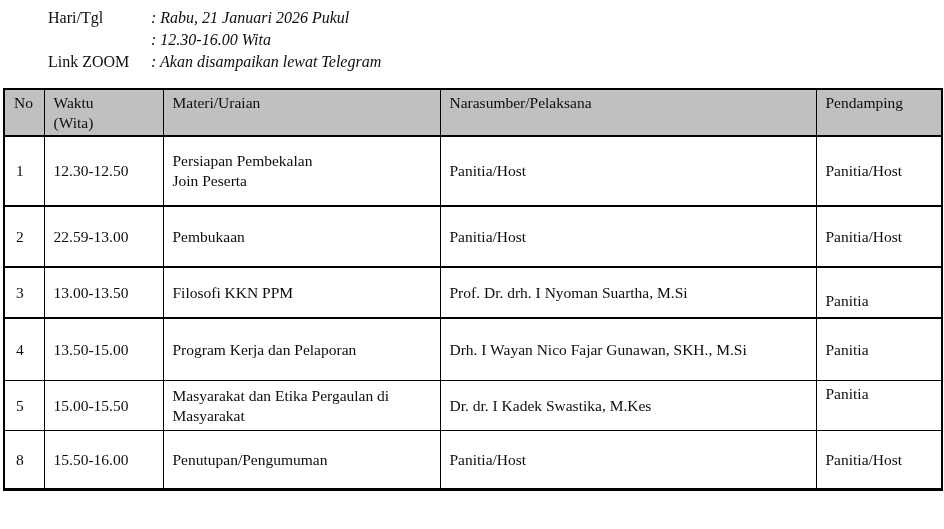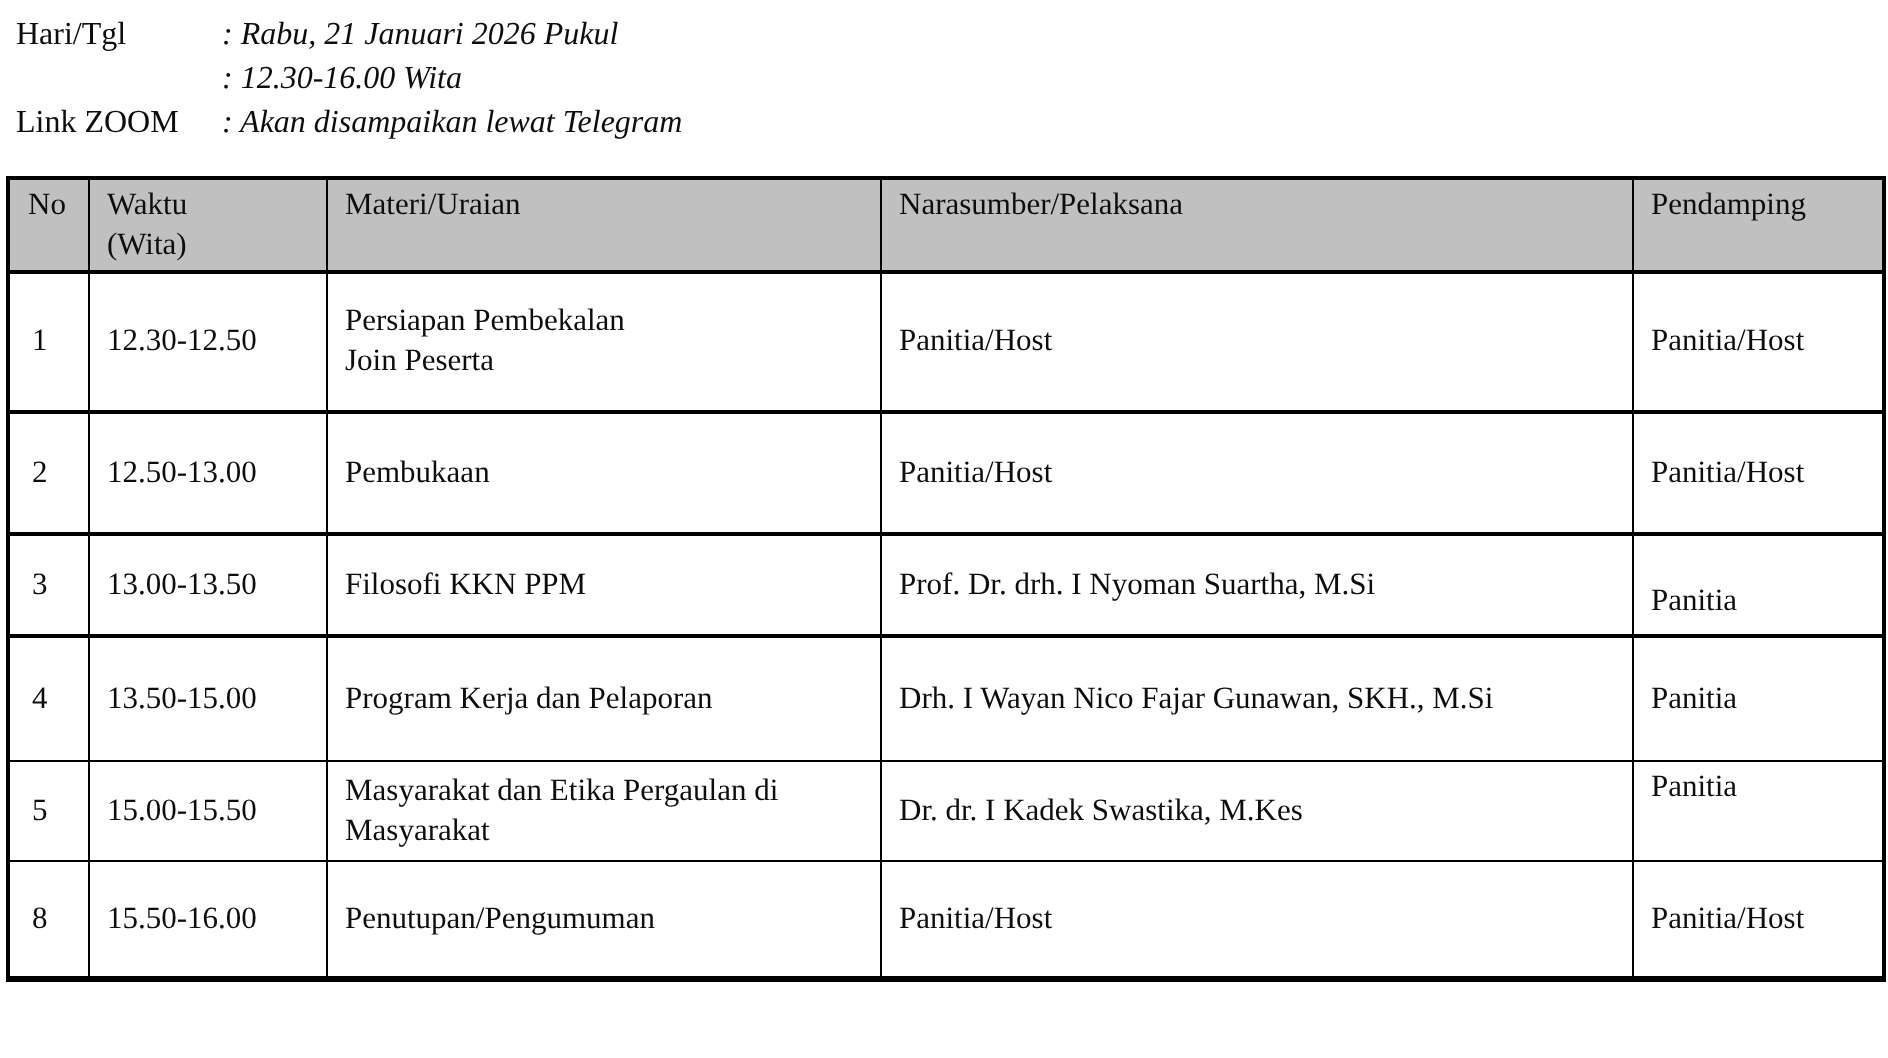--- a/index.html
+++ b/index.html
@@ -16,21 +16,21 @@
     padding: 7px 0 0 8px;
     width: 936px;
   }
   .room-title {
     font-size: 18px;
     font-weight: bold;
     word-spacing: 6px;
     margin: 0 0 2px 0;
     line-height: 22px;
   }
-  .info-block { font-size: 16px; }
+  .info-block { font-size: 16px; margin-left: 40px; }
   .info-row { display: flex; }
   .info-label {
     flex: none;
     width: 103px;
     line-height: 22px;
   }
   .info-values { line-height: 22px; }
   .info-values div { line-height: 22px; font-style: italic; }
   .wide-words { word-spacing: 4.5px; }
 
@@ -134,21 +134,21 @@
         <td class="c-waktu">12.30-12.50</td>
         <td class="c-materi">
           <div>Persiapan Pembekalan</div>
           <div>Join Peserta</div>
         </td>
         <td class="c-nara">Panitia/Host</td>
         <td class="c-pend">Panitia/Host</td>
       </tr>
       <tr class="r2">
         <td class="c-no">2</td>
-        <td class="c-waktu">12.50-13.00</td>
+        <td class="c-waktu">22.59-13.00</td>
         <td class="c-materi">
           <div>Pembukaan</div>
         </td>
         <td class="c-nara">Panitia/Host</td>
         <td class="c-pend">Panitia/Host</td>
       </tr>
       <tr class="r3">
         <td class="c-no">3</td>
         <td class="c-waktu">13.00-13.50</td>
         <td class="c-materi">

